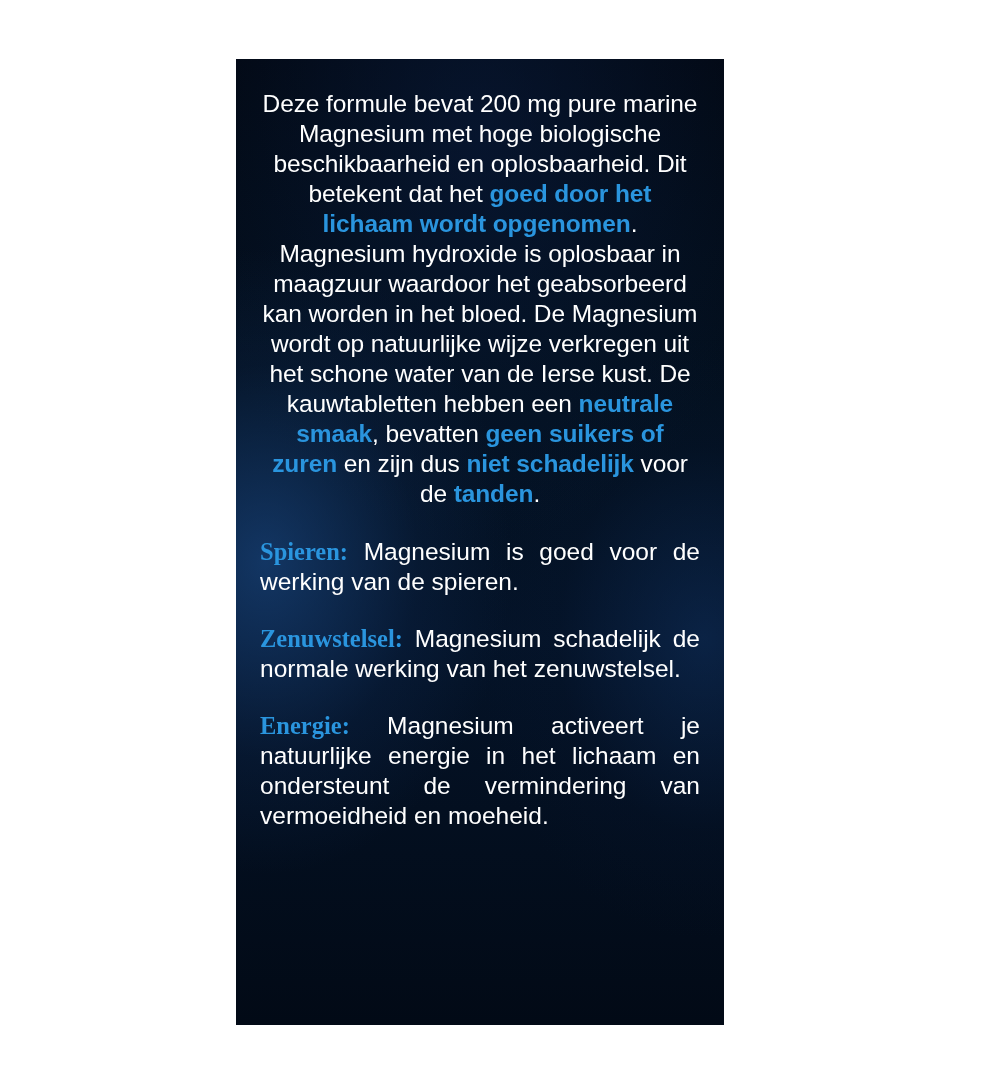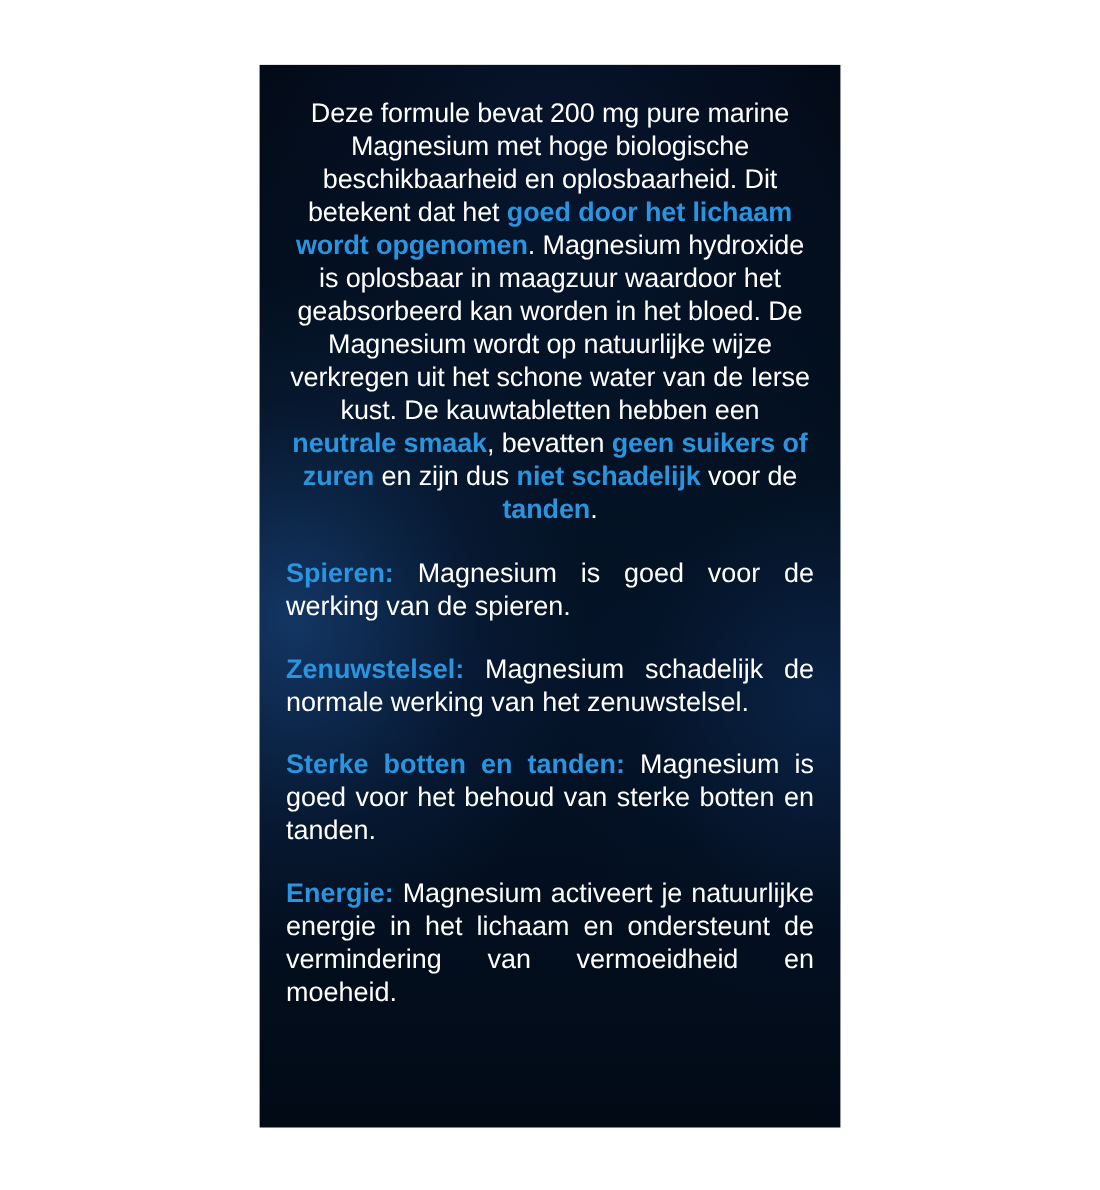--- a/index.html
+++ b/index.html
@@ -12,21 +12,21 @@
     height: 1082px;
     font-family: "Liberation Sans", sans-serif;
     position: relative;
     overflow: hidden;
   }
 
   #panel {
     position: absolute;
     left: 236px;
     top: 59px;
-    width: 528px;
+    width: 488px;
     height: 966px;
     background:
       radial-gradient(ellipse 70% 45% at 6% 52%, rgba(28,76,138,0.62) 0%, rgba(16,45,88,0.25) 45%, rgba(4,12,30,0) 72%),
       radial-gradient(ellipse 60% 40% at 96% 60%, rgba(20,58,112,0.40) 0%, rgba(8,24,52,0.15) 50%, rgba(4,12,30,0) 78%),
       radial-gradient(ellipse 90% 60% at 50% 8%, rgba(10,30,66,0.55) 0%, rgba(4,12,30,0) 70%),
       linear-gradient(180deg, #020812 0%, #03101f 35%, #041328 60%, #020a16 100%);
     box-sizing: border-box;
     padding: 30px 24px 24px 24px;
     color: #ffffff;
   }
@@ -51,34 +51,34 @@
     text-align: justify;
     text-justify: inter-word;
     margin: 0 0 27px 0;
   }
   .block:last-child {
     margin-bottom: 0;
   }
   .block .lead {
     color: #2a95de;
     font-weight: bold;
+    font-family: Liberation Serif, serif;
   }
   .block .body {
     color: #ffffff;
   }
 </style>
 </head>
 <body>
 
 <div id="panel">
 
   <p class="intro"><span>Deze formule bevat 200 mg pure marine Magnesium met hoge biologische beschikbaarheid en oplosbaarheid. Dit betekent dat het </span><span class="hl">goed door het lichaam wordt opgenomen</span><span>. Magnesium hydroxide is oplosbaar in maagzuur waardoor het geabsorbeerd kan worden in het bloed. De Magnesium wordt op natuurlijke wijze verkregen uit het schone water van de Ierse kust. De kauwtabletten hebben een </span><span class="hl">neutrale smaak</span><span>, bevatten </span><span class="hl">geen suikers of zuren</span><span> en zijn dus </span><span class="hl">niet schadelijk</span><span> voor de </span><span class="hl">tanden</span><span>.</span></p>
 
   <p class="block"><span class="lead">Spieren:</span><span class="body"> Magnesium is goed voor de werking van de spieren.</span></p>
 
   <p class="block"><span class="lead">Zenuwstelsel:</span><span class="body"> Magnesium schadelijk de normale werking van het zenuwstelsel.</span></p>
 
-  <p class="block"><span class="lead">Sterke botten en tanden:</span><span class="body"> Magnesium is goed voor het behoud van sterke botten en tanden.</span></p>
 
 
   <p class="block"><span class="lead">Energie:</span><span class="body"> Magnesium activeert je natuurlijke energie in het lichaam en ondersteunt de vermindering van vermoeidheid en moeheid.</span></p>
 
 </div>
 
 </body></html>

